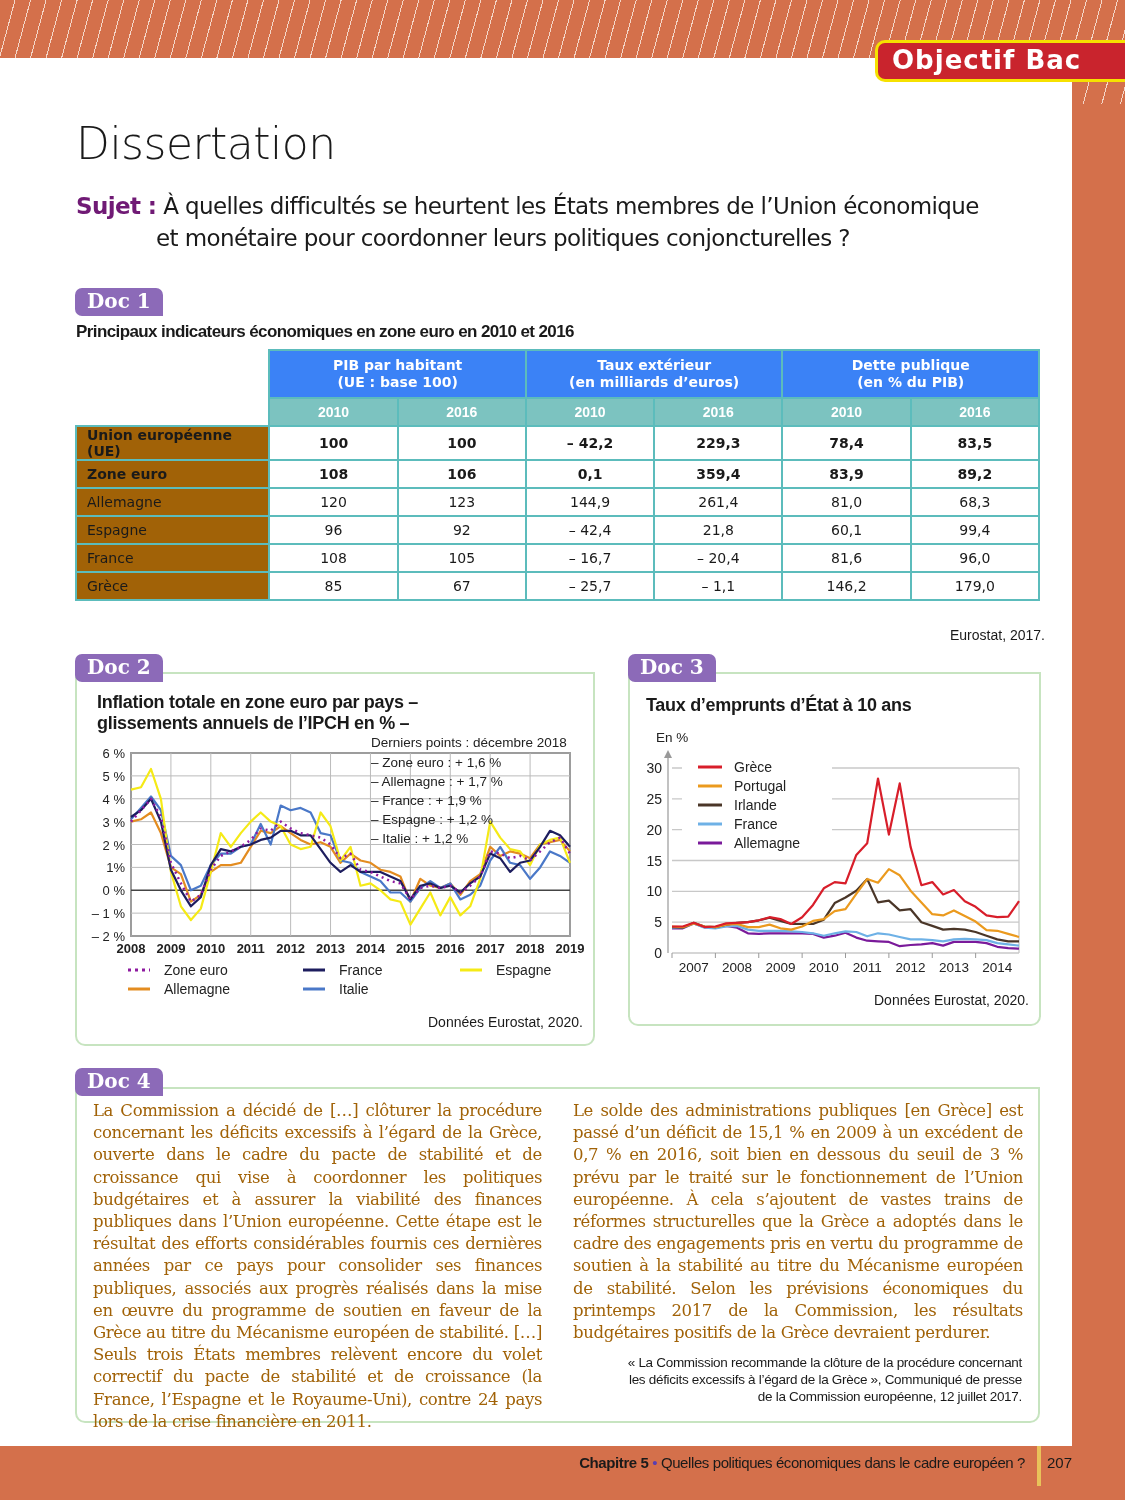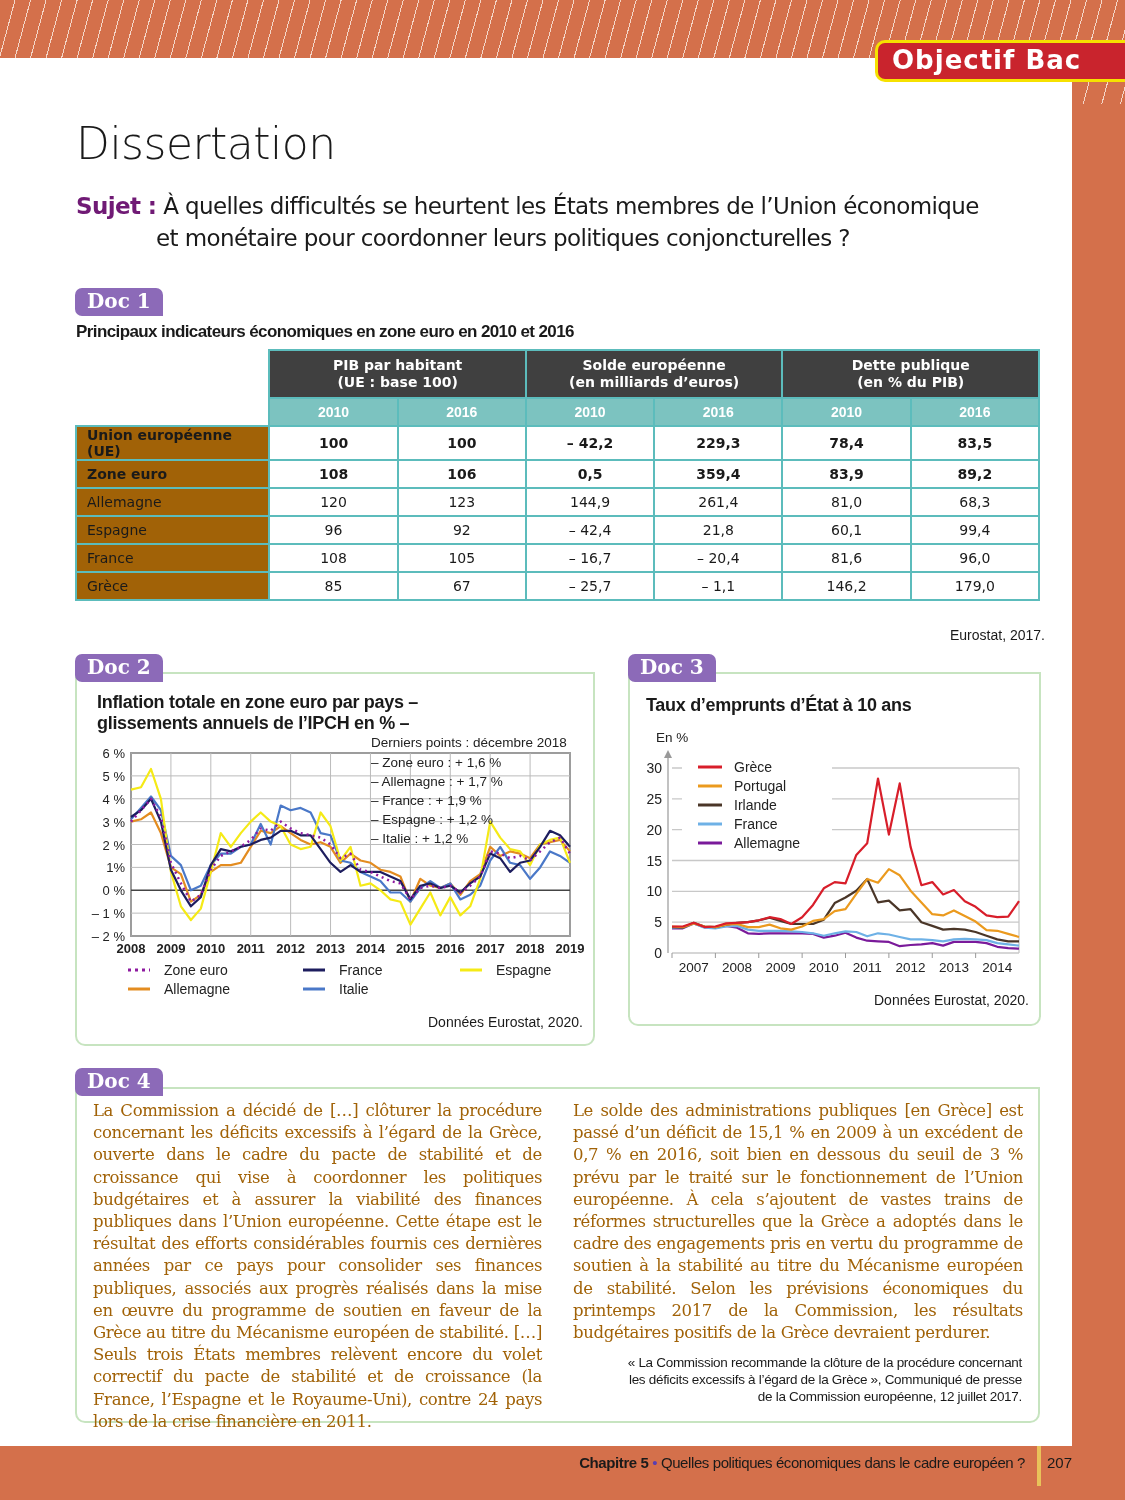--- a/index.html
+++ b/index.html
@@ -9,21 +9,21 @@
   .right-band .stripes { position: absolute; top: 0; left: 0; width: 53px; height: 26px; background: repeating-linear-gradient(105deg, #d4704b 0px, #d4704b 17px, #f4d6c8 17px, #f4d6c8 18px); }
   .badge-bac { position: absolute; left: 875px; top: 40px; width: 260px; height: 42px; background: #c9242d; border: 3px solid #f6e100; border-right: none; border-radius: 10px 0 0 10px; color: #fff; font-family: "DejaVu Sans", sans-serif; font-weight: bold; font-size: 26px; padding: 2px 0 0 14px; letter-spacing: 1px; }
   .title { position: absolute; left: 76px; top: 118px; font-family: "DejaVu Sans", sans-serif; font-size: 44px; font-weight: 300; color: #1a1a1a; letter-spacing: -0.5px; }
   .sujet { position: absolute; left: 76px; top: 190px; width: 980px; font-family: "DejaVu Sans", sans-serif; font-size: 23px; line-height: 32px; color: #1a1a1a; letter-spacing: -0.6px; }
   .sujet .lbl { color: #701a75; font-weight: bold; }
   .sujet .l2 { padding-left: 80px; display: block; }
   .doc-tag { position: absolute; background: #8c6ab8; color: #fff; font-family: "DejaVu Serif", serif; font-weight: bold; font-size: 20px; padding: 1px 12px 3px; border-radius: 7px 7px 0 7px; }
   .doc1-title { position: absolute; left: 76px; top: 322px; font-family: "Liberation Sans", sans-serif; font-weight: bold; font-size: 17px; letter-spacing: -0.6px; }
   table.t1 { position: absolute; left: 75px; top: 349px; width: 965px; border-collapse: collapse; font-family: "DejaVu Sans", sans-serif; font-size: 14px; }
   table.t1 td, table.t1 th { border: 2px solid #5cbcbc; height: 28px; }
-  table.t1 th.grp { background: #404040; color: #fff; font-weight: bold; font-size: 14px; height: 48px; line-height: 17px; margin-top: 15px; }
+  table.t1 th.grp { background: #3b82f6; color: #fff; font-weight: bold; font-size: 14px; height: 48px; line-height: 17px; margin-top: 15px; }
   table.t1 th.yr { background: #7cc3c0; color: #fff; font-family: "Liberation Sans", sans-serif; font-weight: bold; height: 26px; }
   table.t1 th.empty { border: none; background: transparent; }
   table.t1 td.rh { background: #a16207; padding-left: 10px; text-align: left; width: 193px; }
   table.t1 td.v { text-align: center; width: 128px; }
   table.t1 tr.bold td { font-weight: bold; }
   .source { position: absolute; font-family: "Liberation Sans", sans-serif; font-size: 14px; color: #1a1a1a; }
   .box { position: absolute; border: 2px solid #c7e4c0; border-radius: 0 0 10px 10px; background: #fff; }
   .chart-title { position: absolute; font-family: "Liberation Sans", sans-serif; font-weight: bold; font-size: 18px; line-height: 21px; letter-spacing: -0.3px; }
   svg text { font-family: "Liberation Sans", sans-serif; }
   .doc4 { position: absolute; left: 75px; top: 1087px; width: 965px; height: 336px; border: 2px solid #c7e4c0; border-radius: 0 0 10px 10px; }
@@ -52,21 +52,21 @@
   <span class="l2">et monétaire pour coordonner leurs politiques conjoncturelles ?</span>
 </div>
 
 <div class="doc-tag" style="left:75px; top:288px;text-align:right;">Doc 1</div>
 <div class="doc1-title">Principaux indicateurs économiques en zone euro en 2010 et 2016</div>
 <table class="t1">
   <thead>
     <tr>
       <th class="empty"></th>
       <th class="grp" colspan="2"><span>PIB par habitant</span><br><span>(UE : base 100)</span></th>
-      <th class="grp" colspan="2"><span>Solde européenne</span><br><span>(en milliards d’euros)</span></th>
+      <th class="grp" colspan="2"><span>Taux extérieur</span><br><span>(en milliards d’euros)</span></th>
       <th class="grp" colspan="2"><span>Dette publique</span><br><span>(en % du PIB)</span></th>
     </tr>
     <tr>
       <th class="empty"></th>
       <th class="yr">2010</th>
       <th class="yr">2016</th>
       <th class="yr">2010</th>
       <th class="yr">2016</th>
       <th class="yr">2010</th>
       <th class="yr">2016</th>
@@ -79,21 +79,21 @@
         <td class="v">100</td>
         <td class="v">– 42,2</td>
         <td class="v">229,3</td>
         <td class="v">78,4</td>
         <td class="v">83,5</td>
       </tr>
       <tr class="bold">
         <td class="rh">Zone euro</td>
         <td class="v">108</td>
         <td class="v">106</td>
-        <td class="v">0,5</td>
+        <td class="v">0,1</td>
         <td class="v">359,4</td>
         <td class="v">83,9</td>
         <td class="v">89,2</td>
       </tr>
       <tr>
         <td class="rh">Allemagne</td>
         <td class="v">120</td>
         <td class="v">123</td>
         <td class="v">144,9</td>
         <td class="v">261,4</td>

